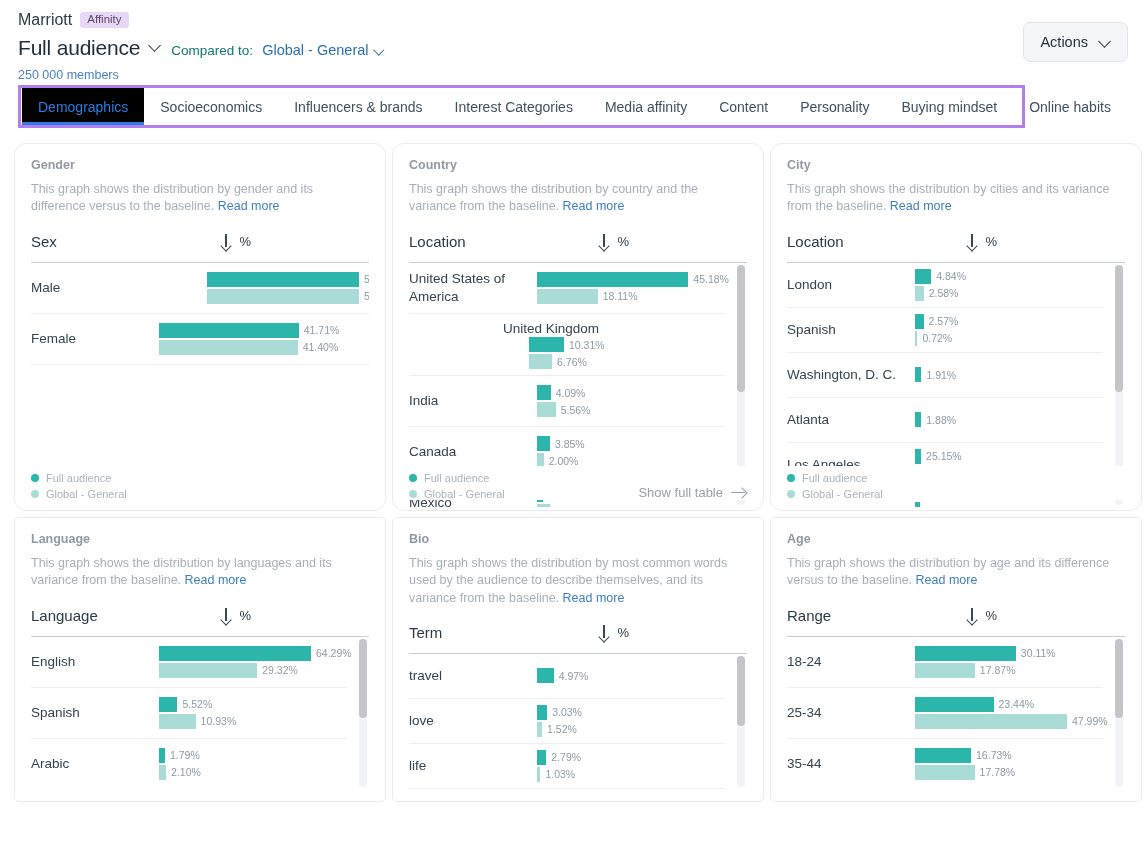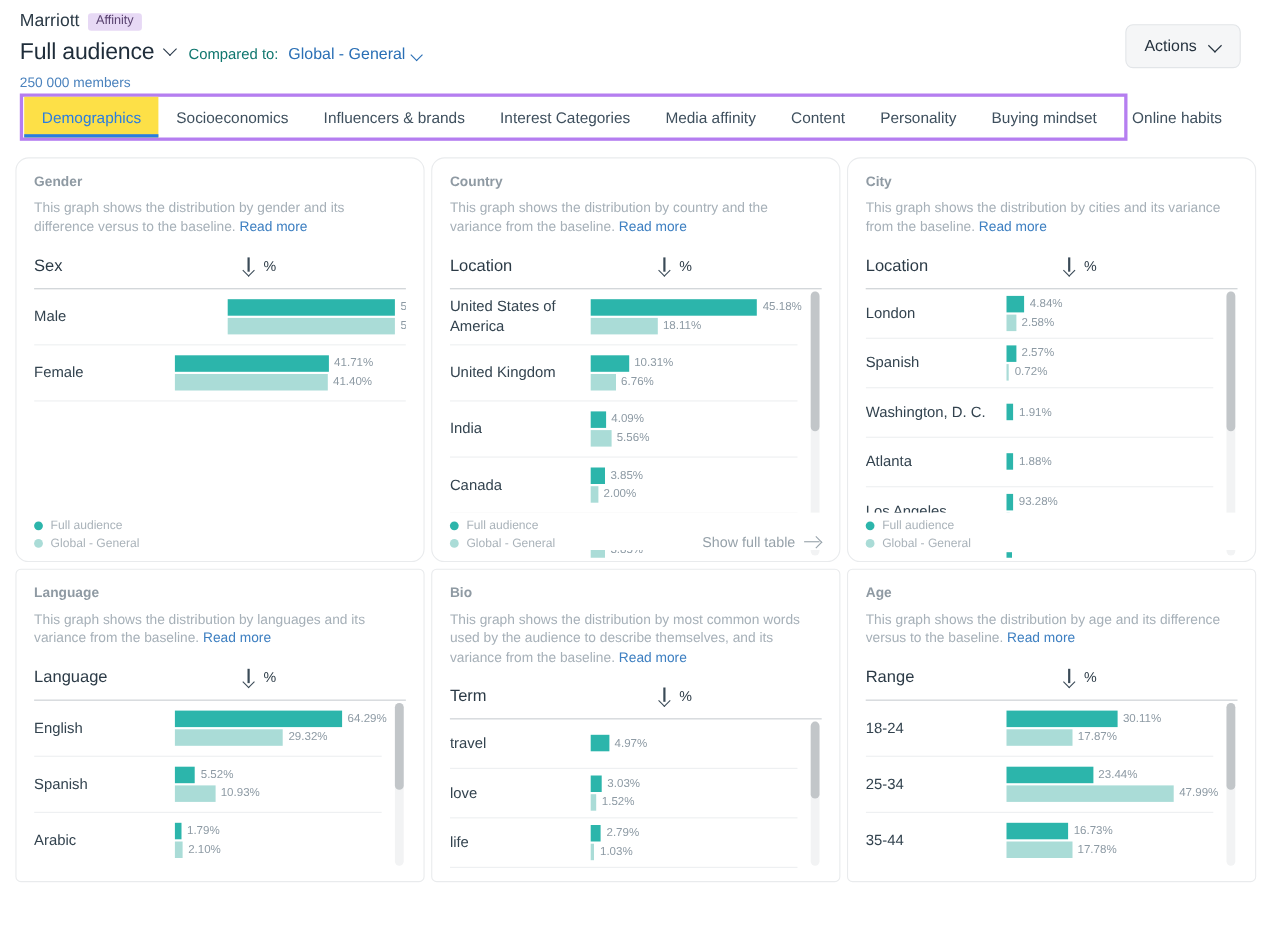--- a/index.html
+++ b/index.html
@@ -44,21 +44,21 @@
   
   .tabs-wrap {
     position: absolute; left: 18px; top: 85px; width: 1007px; height: 43px;
     border: 3px solid #b57ef0; background: #fff;
   }
   .tabs { display: flex; align-items: stretch; height: 100%; padding-left: 1px; }
   .tab {
     display: flex; align-items: center; padding: 0 16px; font-size: 14px;
     color: #3f505e; cursor: pointer; position: relative; white-space: nowrap;
   }
-  .tab.active { color: #2a7de1; background: #fde047; text-align: center; }
+  .tab.active { color: #2a7de1; background: #000000; text-align: center; }
   .tab.active::after {
     content:""; position:absolute; left:0; right:0; bottom:0; height:3px; background:#2a7de1;
   }
 
   
   .grid {
     position: absolute; left: 14px; top: 143px; width: 1122px;
     display: grid; grid-template-columns: 372px 372px 372px; gap: 6px 6px;
   }
   .card {
@@ -235,21 +235,21 @@
             <div class="barline">
               <div class="bar fa" style="width: 151.353px;"></div>
               <span class="bval">45.18%</span>
             </div>
             <div class="barline">
               <div class="bar gg" style="width: 60.6685px;"></div>
               <span class="bval">18.11%</span>
             </div>
           </div>
         </div>
-        <div class="row" style="min-height: 51px;">
+        <div class="row" style="min-height: 51px; flex-direction: column;">
           <div class="rlabel">United Kingdom</div>
           <div class="bars">
             <div class="barline">
               <div class="bar fa" style="width: 34.5385px;"></div>
               <span class="bval">10.31%</span>
             </div>
             <div class="barline">
               <div class="bar gg" style="width: 22.646px;"></div>
               <span class="bval">6.76%</span>
             </div>
@@ -368,21 +368,21 @@
               <div class="bar fa" style="width: 6.298px;"></div>
               <span class="bval">1.88%</span>
             </div>
           </div>
         </div>
         <div class="row" style="min-height: 45px;">
           <div class="rlabel">Los Angeles</div>
           <div class="bars">
             <div class="barline">
               <div class="bar fa" style="width: 6.097px;"></div>
-              <span class="bval">93.28%</span>
+              <span class="bval">25.15%</span>
             </div>
             <div class="barline">
               <div class="bar gg" style="width: 2.948px;"></div>
               <span class="bval">0.88%</span>
             </div>
           </div>
         </div>
         <div class="row" style="min-height: 45px;">
           <div class="rlabel"></div>
           <div class="bars">

